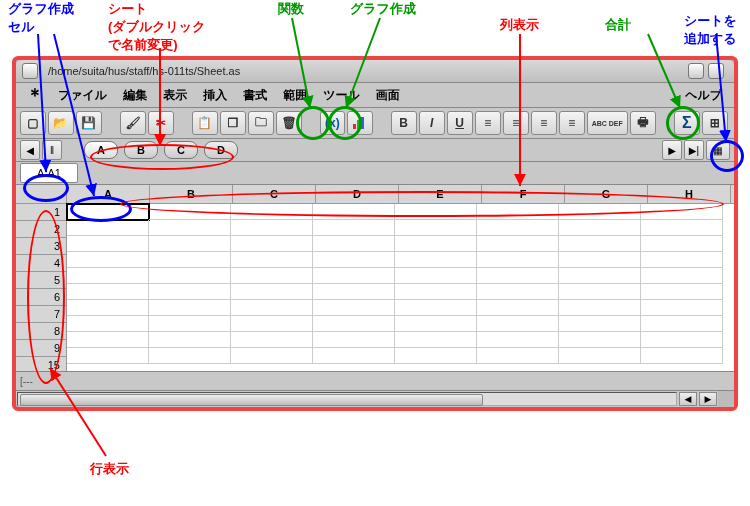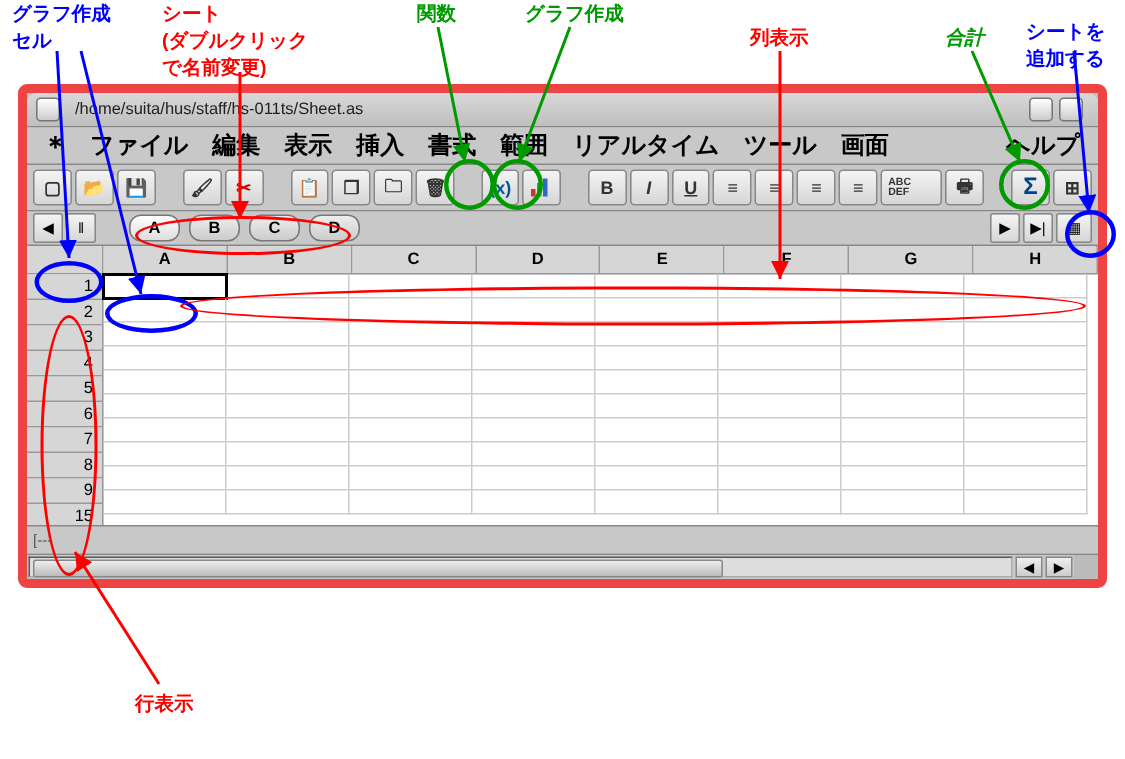--- a/index.html
+++ b/index.html
@@ -35,21 +35,21 @@
     pointer-events: none;
     background: transparent;
   }
 
   .app-window {
     position: absolute;
     left: 12px;
     top: 56px;
     width: 726px;
     background: #bdbdbd;
-    border: 6px solid #ef4444;
+    border: 4px solid #ef4444;
     border-radius: 6px;
     box-sizing: border-box;
   }
   .titlebar {
     height: 22px;
     background: linear-gradient(#d8d8d8, #bfbfbf);
     border-top-left-radius: 6px;
     border-top-right-radius: 6px;
     display: flex;
     align-items: center;
@@ -79,21 +79,21 @@
     border-bottom: 1px solid #888;
     padding: 0 4px;
   }
   .menu-star {
     font-size: 18px;
     font-weight: bold;
     padding: 0 6px;
   }
   .menu-item {
     padding: 2px 8px;
-    font-size: 16px;
+    font-size: 12px;
     font-weight: bold;
     cursor: default;
   }
   .menu-spacer { flex: 1; }
 
   .toolbar {
     height: 30px;
     background: #c8c8c8;
     border-bottom: 1px solid #888;
     display: flex;
@@ -259,21 +259,21 @@
 <body>
 
 <div class="annotation ann-blue" style="left:8px; top:0px;">グラフ作成
 セル</div>
 <div class="annotation ann-red" style="left:108px; top:0px;">シート
 (ダブルクリック
 で名前変更)</div>
 <div class="annotation ann-green" style="left:278px; top:0px;">関数</div>
 <div class="annotation ann-green" style="left:350px; top:0px;">グラフ作成</div>
 <div class="annotation ann-red" style="left:500px; top:16px;">列表示</div>
-<div class="annotation ann-green" style="left:630px; top:16px;font-style:italic;">合計</div>
+<div class="annotation ann-green" style="left:605px; top:16px;">合計</div>
 <div class="annotation ann-blue" style="left:684px; top:12px;">シートを
 追加する</div>
 <div class="annotation ann-red" style="left:90px; top:460px;">行表示</div>
 
 <svg class="arrow-svg" style="left:0;top:0;width:750px;height:506px;">
   <defs>
     <marker id="ah-blue" markerWidth="8" markerHeight="8" refX="6" refY="3" orient="auto">
         <path d="M0,0 L6,3 L0,6 Z" fill="#0000ff"></path>
       </marker>
     <marker id="ah-red" markerWidth="8" markerHeight="8" refX="6" refY="3" orient="auto">
@@ -322,21 +322,20 @@
   </div>
 
   <div class="menubar">
     <span class="menu-star">＊</span>
     <span class="menu-item">ファイル</span>
     <span class="menu-item">編集</span>
     <span class="menu-item">表示</span>
     <span class="menu-item">挿入</span>
     <span class="menu-item">書式</span>
     <span class="menu-item">範囲</span>
-    <span class="menu-item">リアルタイム</span>
     <span class="menu-item">ツール</span>
     <span class="menu-item">画面</span>
     <span class="menu-spacer"></span>
     <span class="menu-item">ヘルプ</span>
   </div>
 
   <div class="toolbar">
     <div class="t-btn">▢</div>
     <div class="t-btn">📂</div>
     <div class="t-btn">💾</div>
@@ -382,20 +381,23 @@
     <div class="sheet-tab active">A</div>
     <div class="sheet-tab">B</div>
     <div class="sheet-tab">C</div>
     <div class="sheet-tab">D</div>
     <div style="flex:1;"></div>
     <div class="sb-btn">▶</div>
     <div class="sb-btn">▶|</div>
     <div class="sb-btn" style="width:22px;">▦</div>
   </div>
 
+  <div class="cell-ref-bar">
+    <div class="cell-ref">A:A1</div>
+  </div>
 
   <div class="grid-area">
     <div class="col-headers">
       <div class="row-hdr-spacer"></div>
       <div class="col-hdr">A</div>
       <div class="col-hdr">B</div>
       <div class="col-hdr">C</div>
       <div class="col-hdr">D</div>
       <div class="col-hdr">E</div>
       <div class="col-hdr">F</div>

